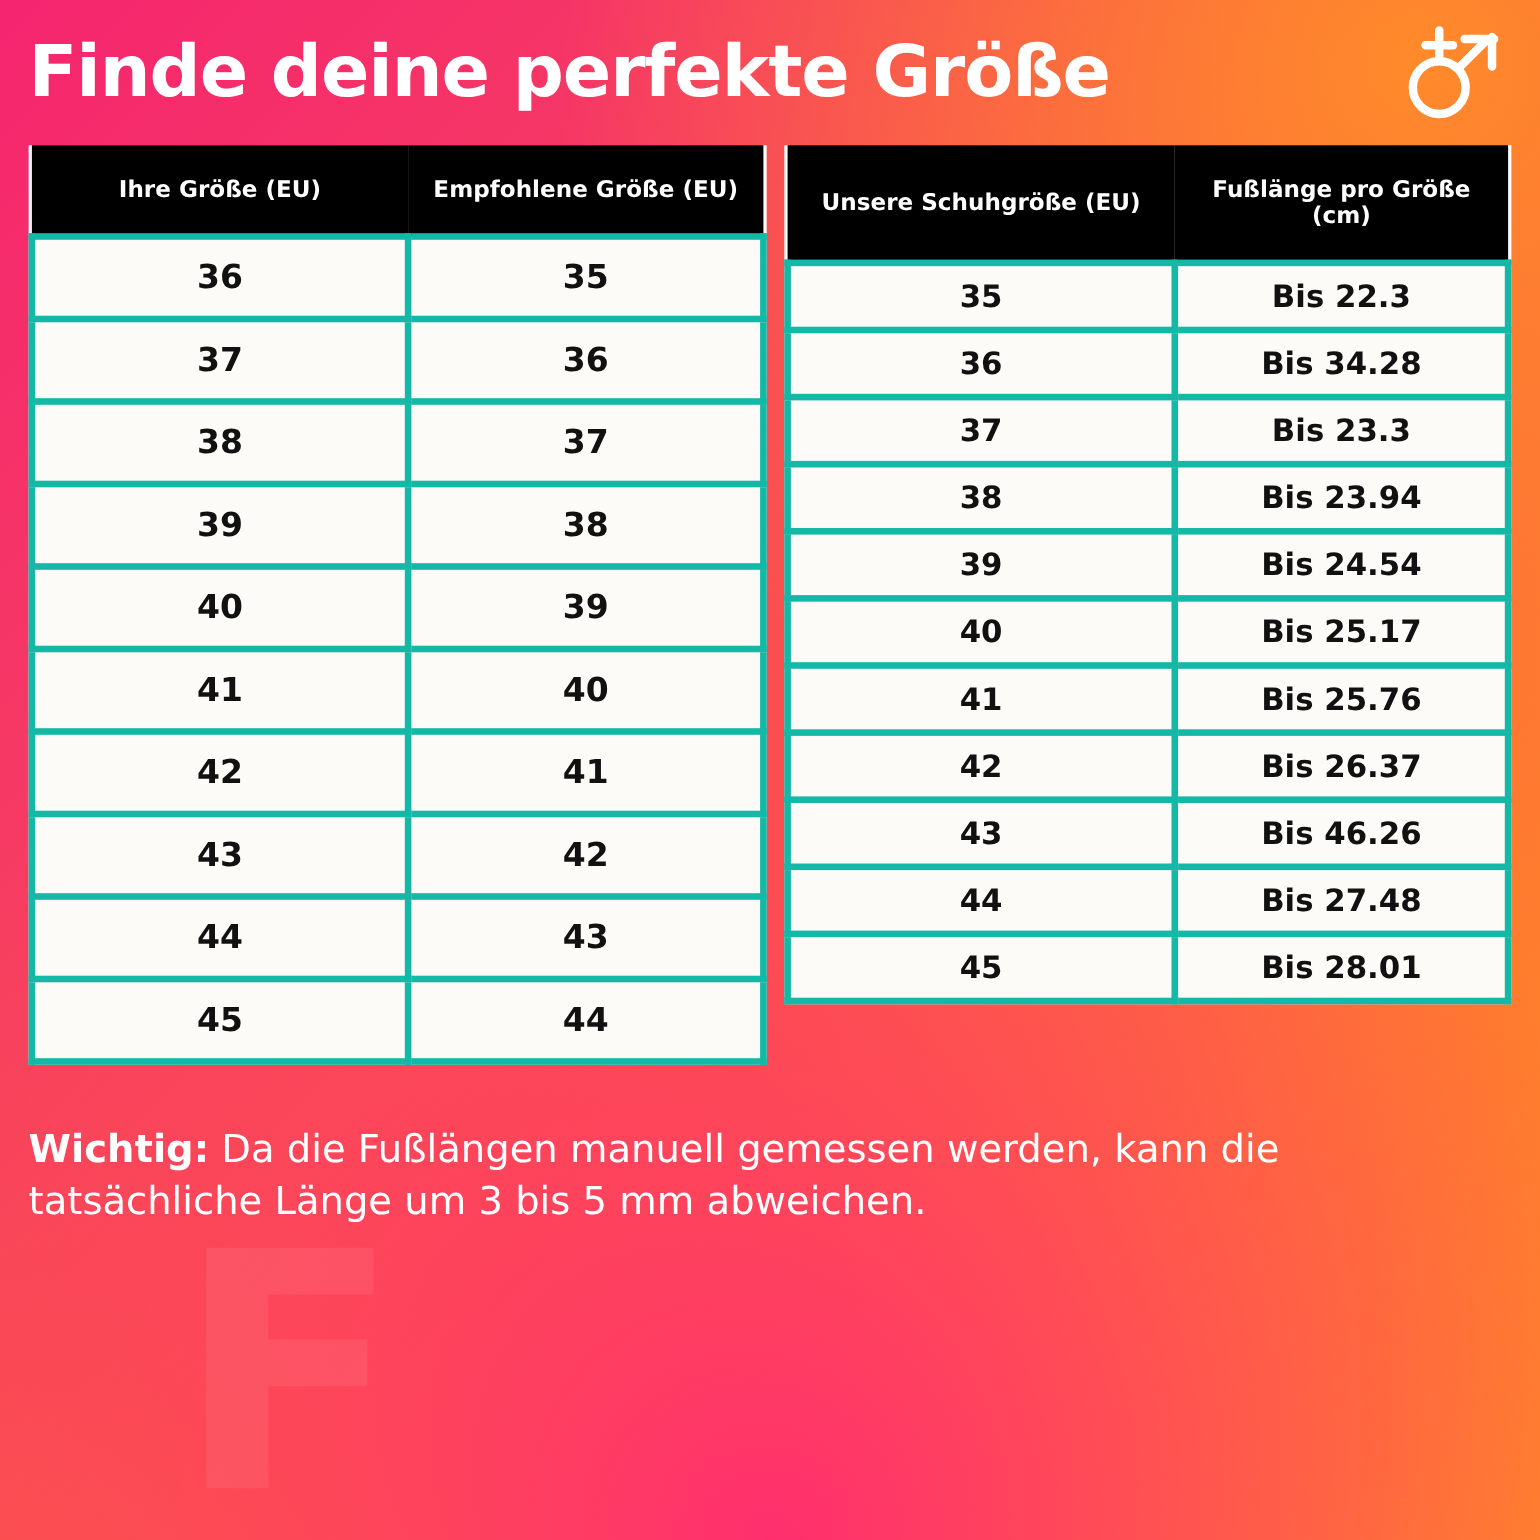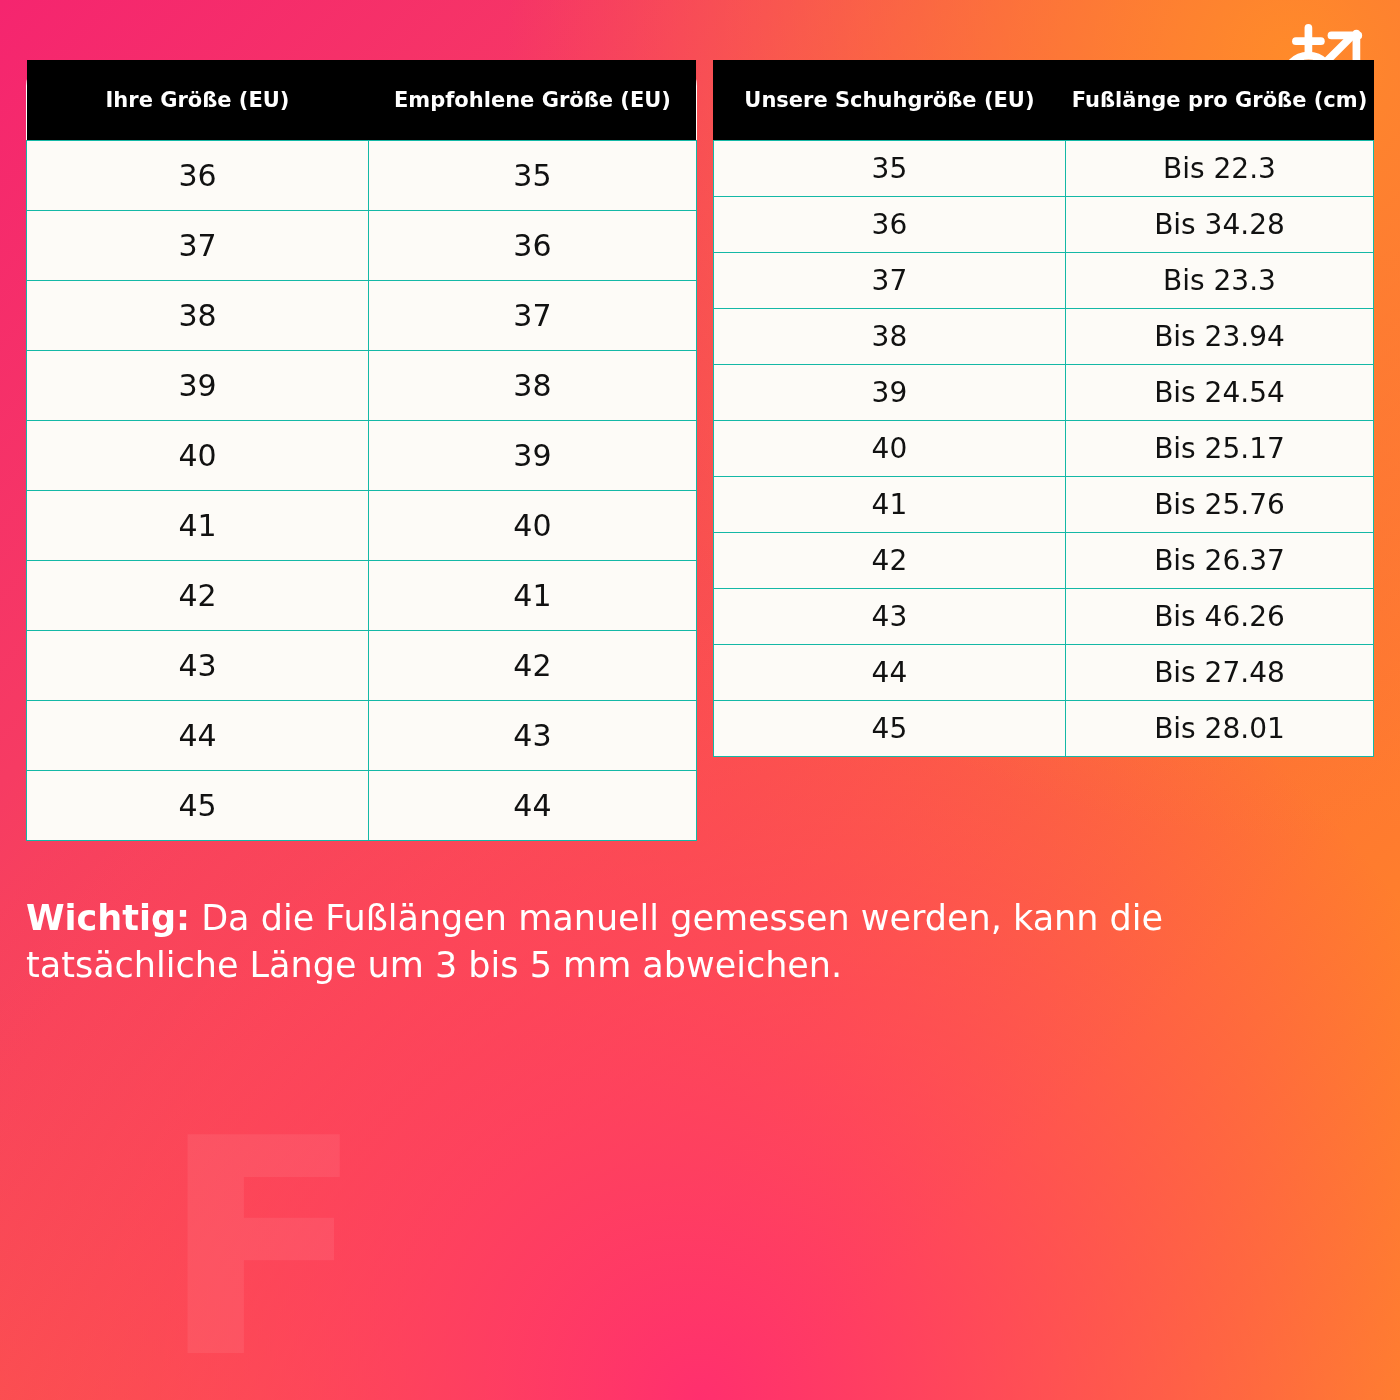--- a/index.html
+++ b/index.html
@@ -66,36 +66,36 @@
     display: flex;
     gap: 16px;
     margin-top: 32px;
     align-items: flex-start;
   }
   table {
     border-collapse: collapse;
     background: #fdfbf7;
     table-layout: fixed;
   }
-  table.left { width: 684px; border-radius: 26px; }
+  table.left { width: 684px; }
   table.right { width: 674px; }
   thead th {
     background: #000000;
     color: #ffffff;
     font-size: 21px;
     font-weight: 700;
     padding: 28px 6px;
     text-align: center;
     border: none;
   }
   tbody td {
-    border: 1px solid #14b8a6;
+    border: 6px solid #14b8a6;
     text-align: center;
     color: #111111;
-    font-weight: 400;
+    font-weight: 700;
     background: #fdfbf7;
   }
   table.left tbody td {
     font-size: 30px;
     padding: 17px 6px;
   }
   table.right tbody td {
     font-size: 28px;
     padding: 11px 6px;
   }
@@ -119,20 +119,21 @@
     <svg viewBox="0 0 100 100" width="96" height="96" aria-hidden="true">
       <circle cx="40" cy="60" r="25" fill="none" stroke="#ffffff" stroke-width="8"></circle>
       <line x1="58" y1="42" x2="84" y2="16" stroke="#ffffff" stroke-width="8" stroke-linecap="round"></line>
       <line x1="64" y1="14" x2="92" y2="14" stroke="#ffffff" stroke-width="8" stroke-linecap="round"></line>
       <line x1="90" y1="12" x2="90" y2="40" stroke="#ffffff" stroke-width="8" stroke-linecap="round"></line>
       <line x1="40" y1="6" x2="40" y2="34" stroke="#ffffff" stroke-width="8" stroke-linecap="round"></line>
       <line x1="27" y1="20" x2="53" y2="20" stroke="#ffffff" stroke-width="8" stroke-linecap="round"></line>
     </svg>
   </div>
 
+  <h1 class="title">Finde deine perfekte Größe</h1>
 
 
 
   <div class="tables">
 
     <table class="left">
       <thead>
         <tr>
           <th>Ihre Größe (EU)</th>
           <th>Empfohlene Größe (EU)</th>

